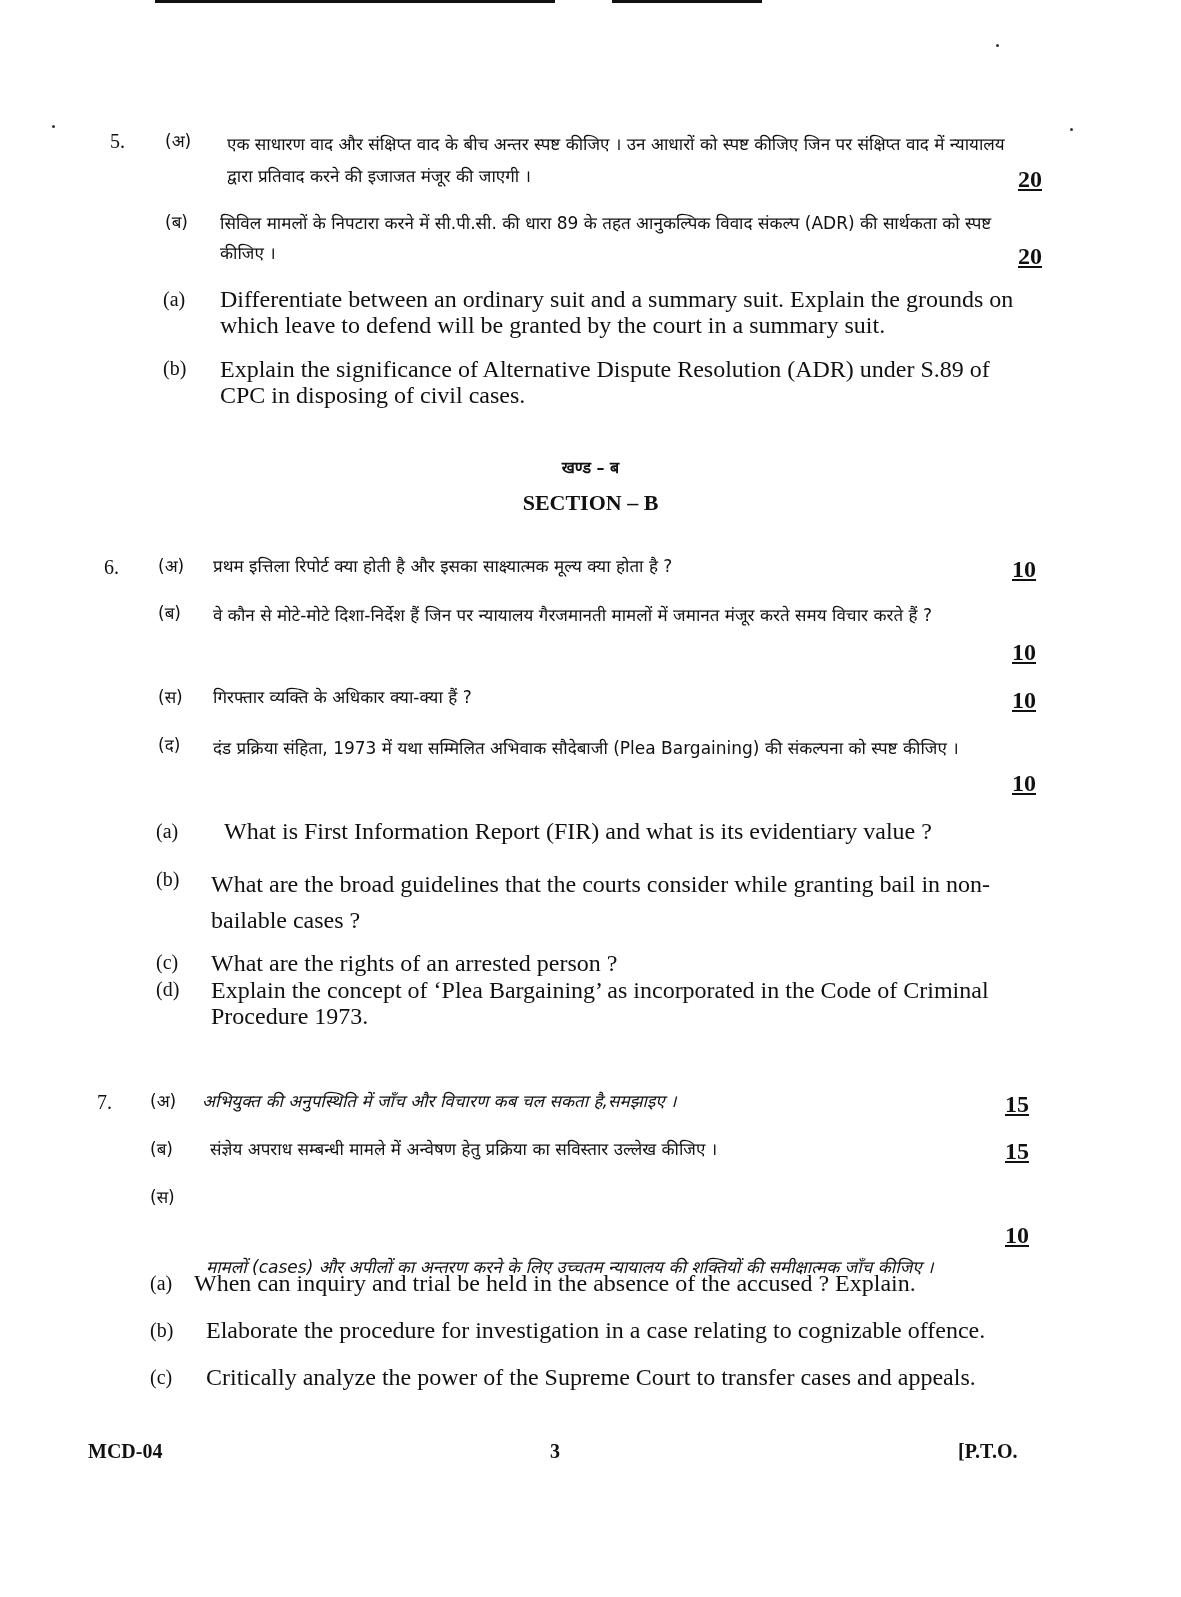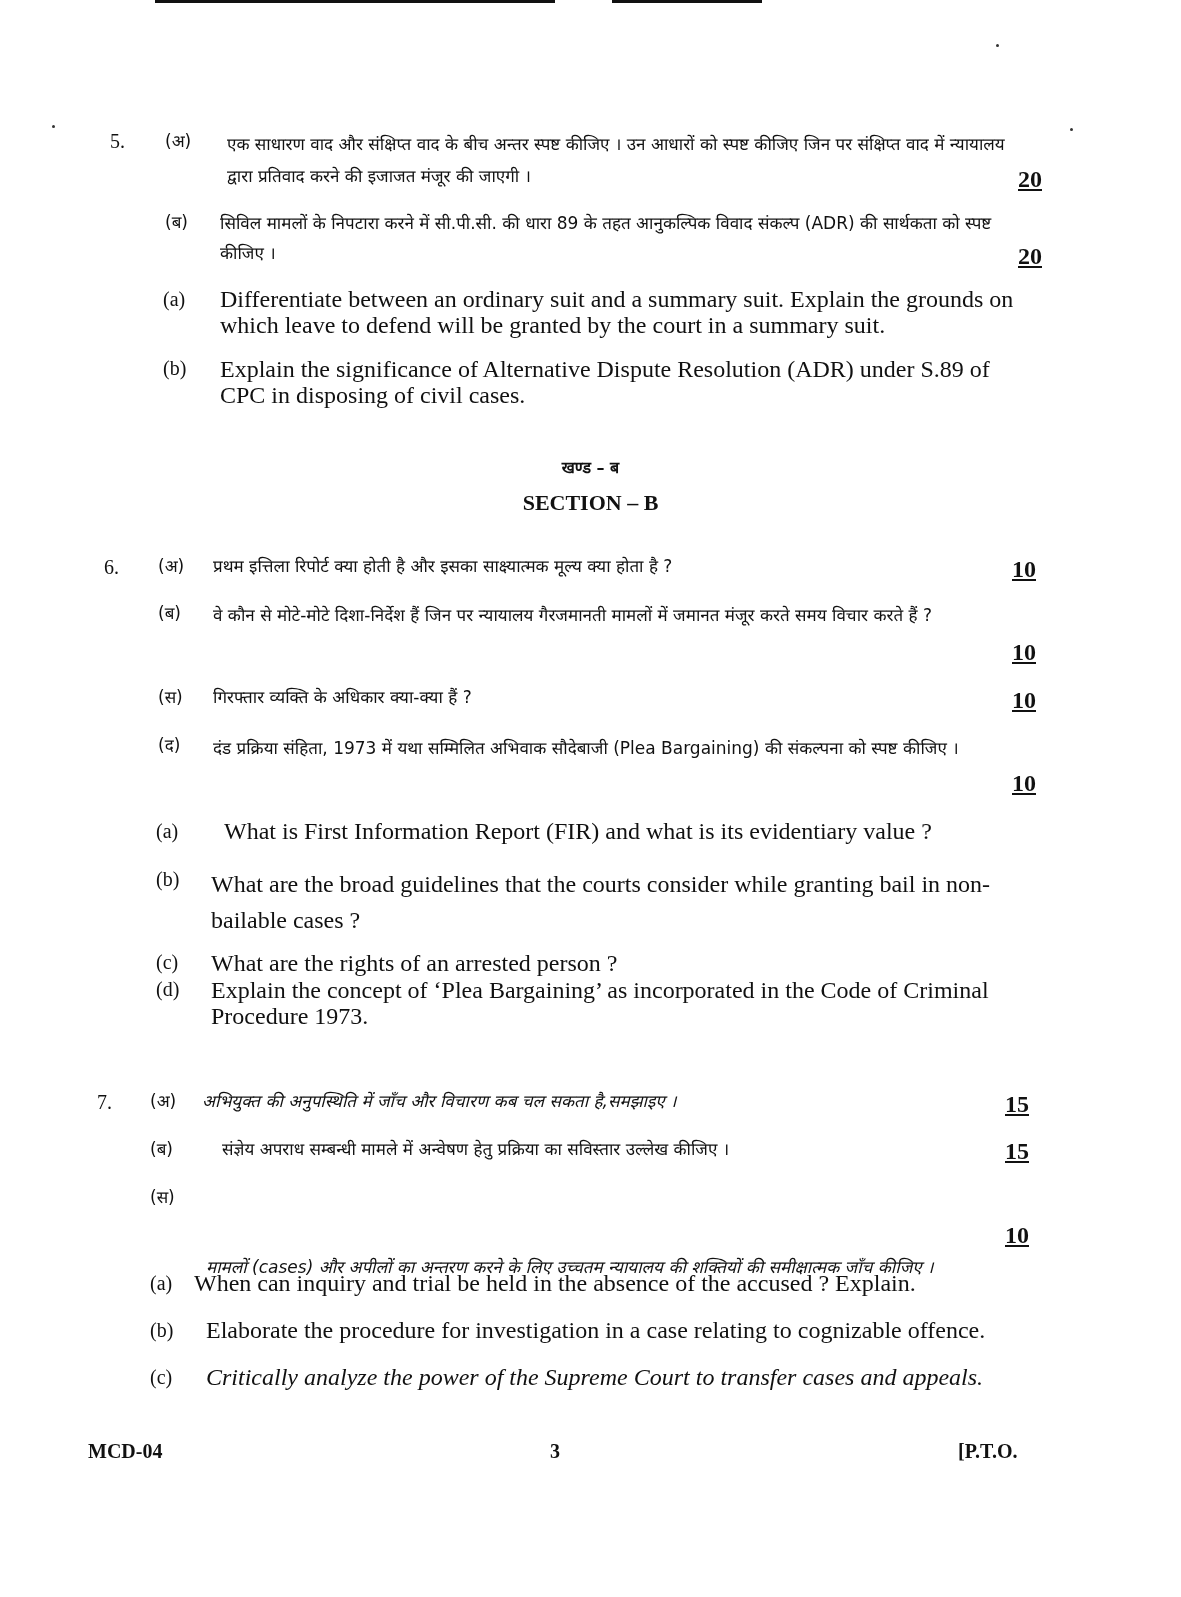--- a/index.html
+++ b/index.html
@@ -78,35 +78,35 @@
 </div>
 
 <div>
   <span class="qnum" style="left:97px;top:1091px;">7.</span>
 
   <span class="lbl hi" style="left:150px;top:1084px;">(अ)</span>
   <div class="txt hi" style="left:202px;top:1084px;width:800px;font-style:italic;">अभियुक्त की अनुपस्थिति में जाँच और विचारण कब चल सकता है,समझाइए ।</div>
   <span class="marks" style="left:1005px;top:1091px;">15</span>
 
   <span class="lbl hi" style="left:150px;top:1132px;">(ब)</span>
-  <div class="txt hi" style="left:222px;top:1132px;width:800px;">संज्ञेय अपराध सम्बन्धी मामले में अन्वेषण हेतु प्रक्रिया का सविस्तार उल्लेख कीजिए ।</div>
+  <div class="txt hi" style="left:210px;top:1132px;width:800px;">संज्ञेय अपराध सम्बन्धी मामले में अन्वेषण हेतु प्रक्रिया का सविस्तार उल्लेख कीजिए ।</div>
   <span class="marks" style="left:1005px;top:1138px;">15</span>
 
   <span class="lbl hi" style="left:150px;top:1180px;">(स)</span>
   <div class="txt hi" style="left:206px;top:1248px;width:800px;line-height:38px;font-style:italic;">मामलों (cases) और अपीलों का अन्तरण करने के लिए उच्चतम न्यायालय की शक्तियों की समीक्षात्मक जाँच कीजिए ।</div>
   <span class="marks" style="left:1005px;top:1222px;">10</span>
 
   <span class="lbl" style="left:150px;top:1272px;">(a)</span>
   <div class="txt" style="left:194px;top:1270px;width:820px;">When can inquiry and trial be held in the absence of the accused ? Explain.</div>
 
   <span class="lbl" style="left:150px;top:1319px;">(b)</span>
   <div class="txt" style="left:206px;top:1317px;width:820px;">Elaborate the procedure for investigation in a case relating to cognizable offence.</div>
 
   <span class="lbl" style="left:150px;top:1366px;">(c)</span>
-  <div class="txt" style="left:206px;top:1364px;width:820px;font-style:italic;">Critically analyze the power of the Supreme Court to transfer cases and appeals.</div>
+  <div class="txt" style="left:206px;top:1364px;width:820px;">Critically analyze the power of the Supreme Court to transfer cases and appeals.</div>
 </div>
 
 <span class="footer" style="left:88px;top:1440px;">MCD-04</span>
 <span class="footer" style="left:550px;top:1440px;">3</span>
 <span class="footer" style="left:958px;top:1440px;">[P.T.O.</span>
 
 <div class="dot" style="left:52px;top:125px;"></div>
 <div class="dot" style="left:1070px;top:128px;"></div>
 <div class="dot" style="left:996px;top:44px;"></div>
 

